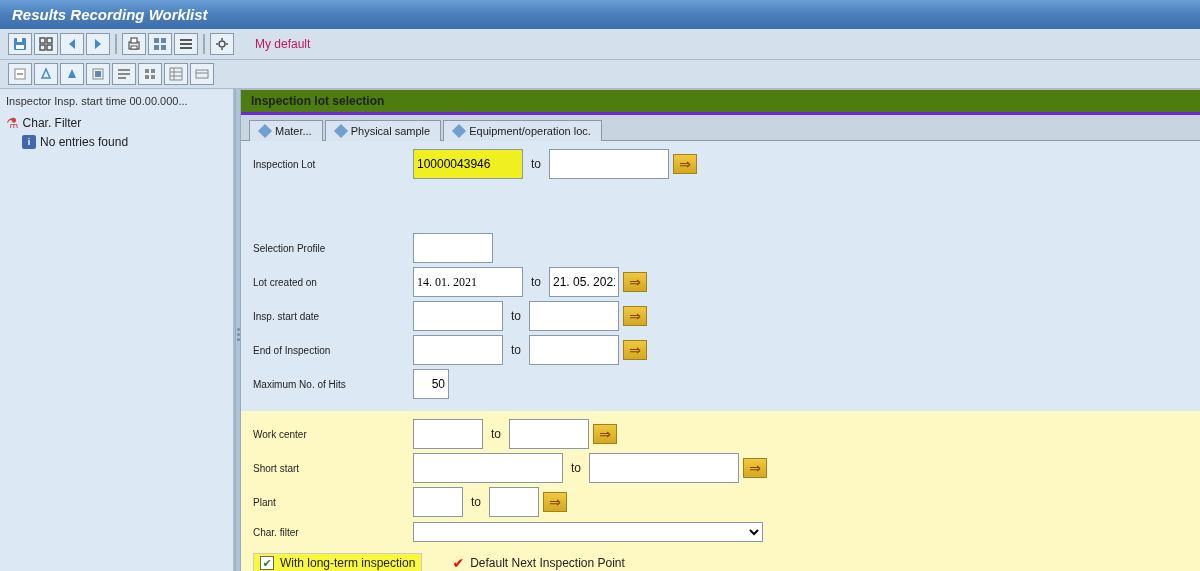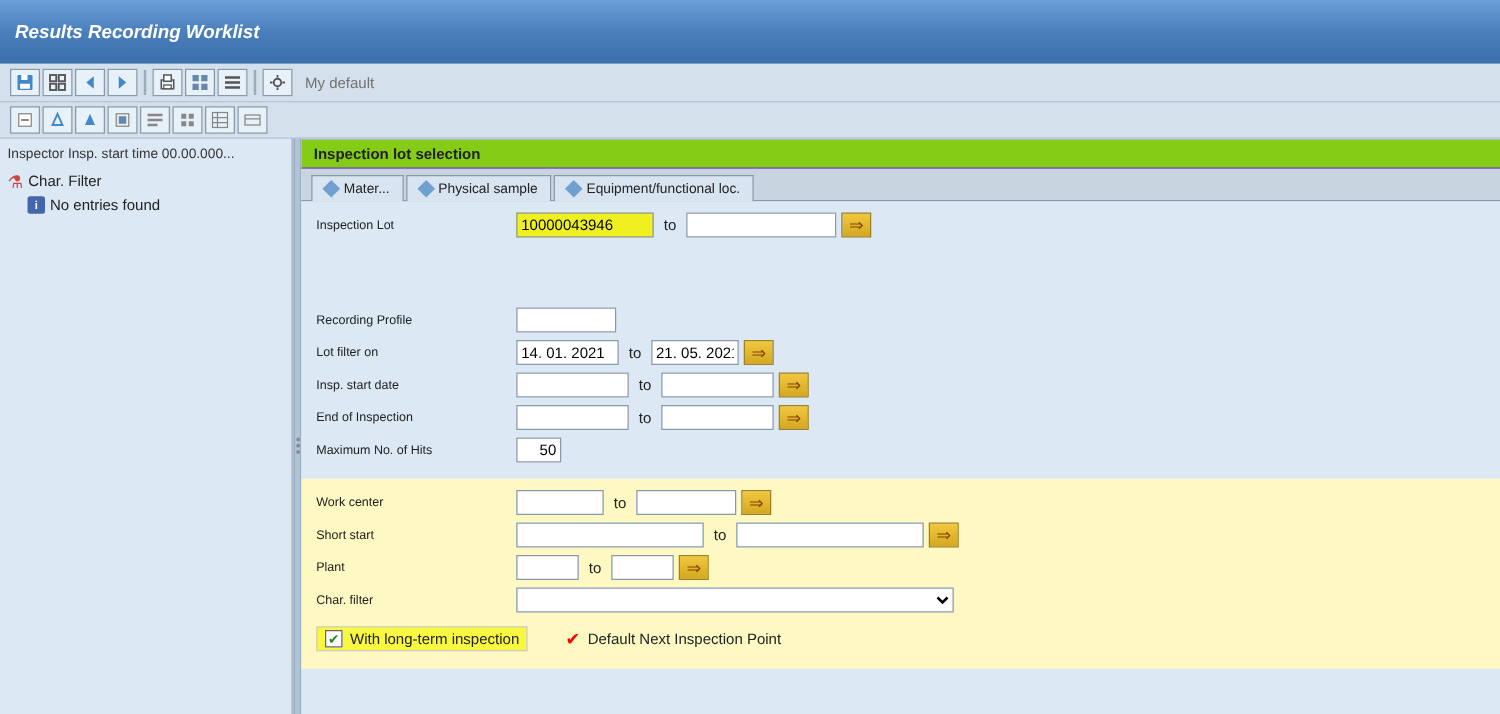--- a/index.html
+++ b/index.html
@@ -4,21 +4,21 @@
   <style>
     * { box-sizing: border-box; margin: 0; padding: 0; }
     body {
       font-family: Arial, Tahoma, sans-serif;
       font-size: 12px;
       background: #c8d4e0;
       user-select: none;
     }
     .title-bar {
       background: linear-gradient(180deg, #6a9fd8 0%, #4a7fbc 50%, #3a6fac 100%);
-      padding: 17px 12px;
+      padding: 6px 12px;
       display: flex;
       align-items: center;
     }
     .title-bar-text {
       color: white;
       font-size: 15px;
       font-weight: bold;
       font-style: italic;
     }
     .toolbar {
@@ -40,23 +40,23 @@
       justify-content: center;
       font-size: 10px;
     }
     .toolbar-separator {
       width: 2px;
       height: 20px;
       background: #9aacbc;
       margin: 0 3px;
     }
     .toolbar-label {
-      margin-left: 8px;
-      font-size: 12px;
-      color: #737373;
+      margin-left: 19px;
+      font-size: 12px;
+      color: #be185d;
     }
     .main-container {
       display: flex;
       height: calc(571px - 80px);
     }
     .left-panel {
       width: 235px;
       background: #dce8f4;
       border-right: 2px solid #aabccc;
       padding: 6px;
@@ -86,22 +86,22 @@
     .tree-label {
       font-size: 12px;
       color: #222;
     }
     .right-panel {
       flex: 1;
       background: #dce8f4;
       overflow-y: auto;
     }
     .section-header {
-      background: #84cc16;
-      border-bottom: 1px solid #6d28d9;
+      background: #4d7c0f;
+      border-bottom: 3px solid #6d28d9;
       padding: 4px 10px;
       font-size: 12px;
       font-weight: bold;
       color: #222;
       border-top: 1px solid #aabccc;
     }
     .tabs-bar {
       display: flex;
       background: #c8d4e0;
       padding: 4px 24px 0 8px;
@@ -150,21 +150,21 @@
     .form-label {
       width: 160px;
       flex-shrink: 0;
       font-size: 10px;
       color: #222;
     }
     .form-input {
       border: 1px solid #8899aa;
       background: white;
       height: 20px;
-      padding: 2px 3px;
+      padding: 14px 3px;
       font-size: 12px;
       outline: none;
     }
     .form-input.highlight {
       background: #f0f020;
     }
     .form-input-md { width: 100px; }
     .form-to {
       margin: 0 8px;
       font-size: 12px;
@@ -409,46 +409,46 @@
       <div class="tab">
         <div class="tab-diamond"></div>
         <span>Mater...</span>
       </div>
       <div class="tab">
         <div class="tab-diamond"></div>
         <span>Physical sample</span>
       </div>
       <div class="tab">
         <div class="tab-diamond"></div>
-        <span>Equipment/functional loc.</span>
+        <span>Equipment/operation loc.</span>
       </div>
     </div>
 
     <div class="form-section">
 
       <div class="form-row">
         <span class="form-label">Inspection Lot</span>
         <input class="form-input form-input-md highlight" type="text" value="10000043946" style="background: rgb(240, 240, 32); width: 110px;">
         <span class="form-to">to</span>
         <input class="form-input form-input-md" type="text" style="width: 120px;">
         <div class="pick-btn">
           <span class="pick-arrow">⇒</span>
         </div>
       </div>
 
       <div style="height:50px;"></div>
 
       <div class="form-row">
-        <span class="form-label">Recording Profile</span>
+        <span class="form-label">Selection Profile</span>
         <input class="form-input" type="text" style="width: 80px;">
       </div>
 
       <div class="form-row">
-        <span class="form-label">Lot filter on</span>
-        <input class="form-input form-input-md" type="text" value="14. 01. 2021" style="width: 82px;">
+        <span class="form-label">Lot created on</span>
+        <input class="form-input form-input-md" type="text" value="14. 01. 2021" style="width: 110px; font-family: Liberation Serif, serif;">
         <span class="form-to">to</span>
         <input class="form-input form-input-md" type="text" value="21. 05. 2021" style="width: 70px;">
         <div class="pick-btn">
           <span class="pick-arrow">⇒</span>
         </div>
       </div>
 
       <div class="form-row">
         <span class="form-label">Insp. start date</span>
         <input class="form-input form-input-md" type="text" style="width: 90px;">

